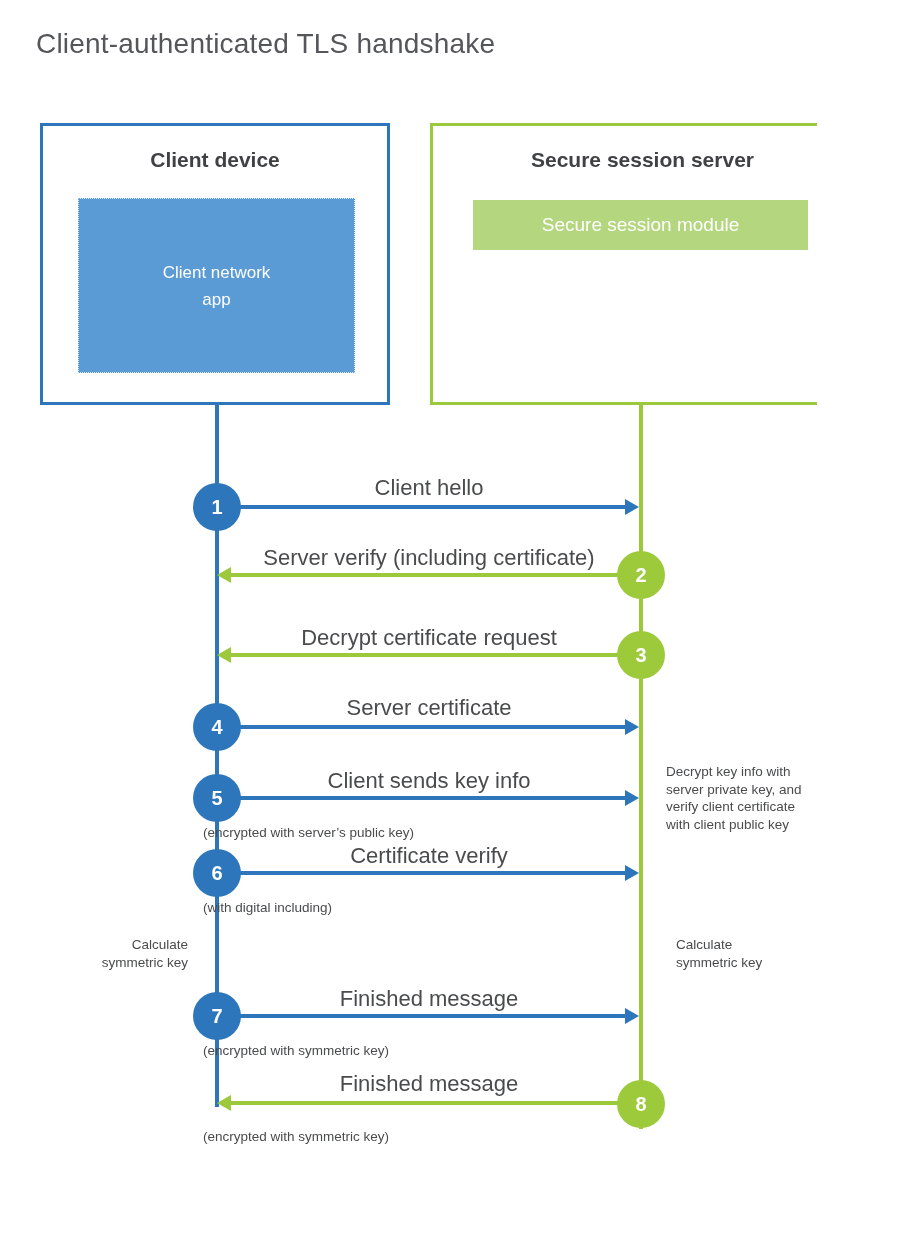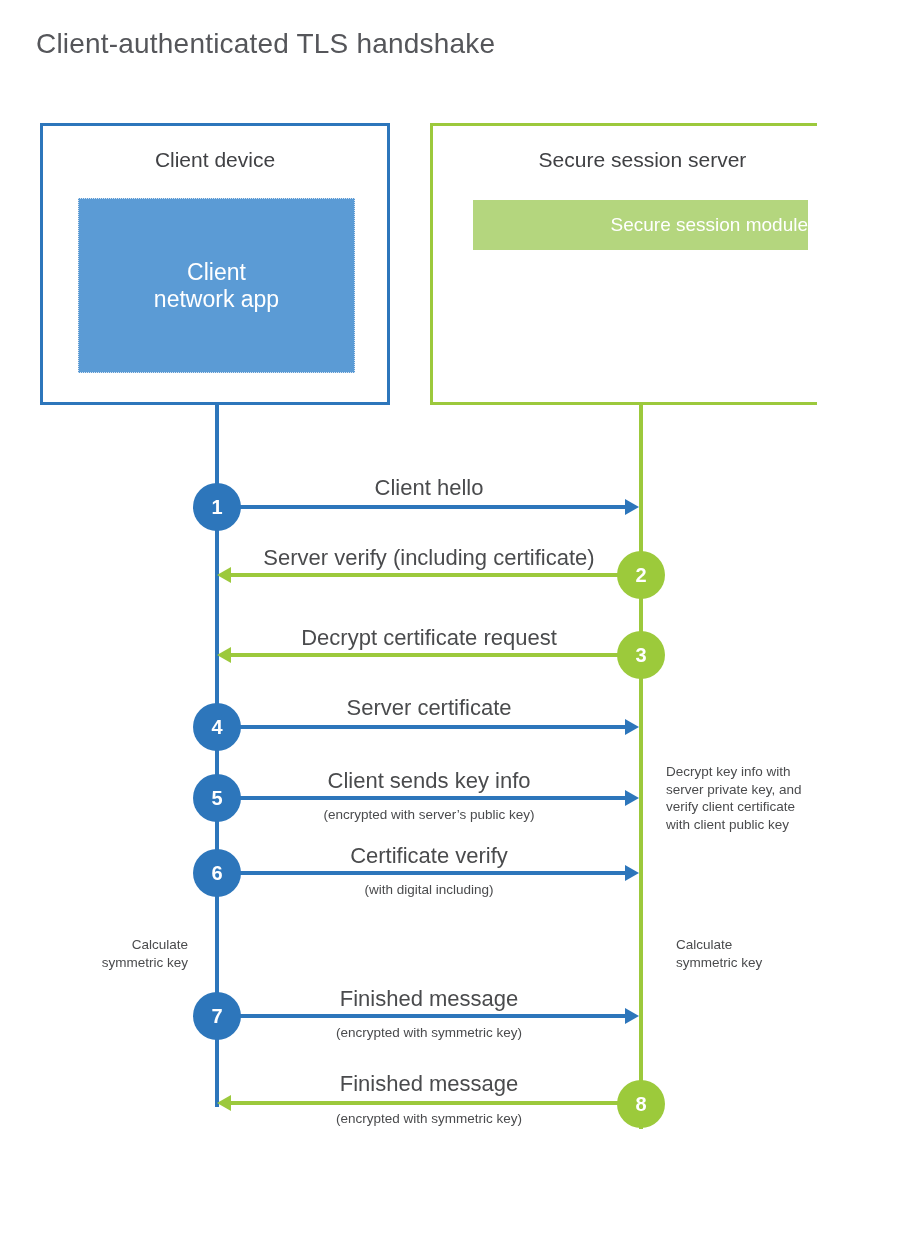--- a/index.html
+++ b/index.html
@@ -9,33 +9,33 @@
   }
   .page-title{
     position:absolute;left:36px;top:28px;font-size:28px;font-weight:300;
     color:#55565a;letter-spacing:.2px;
   }
   
   .entity-box{position:absolute;top:123px;height:282px;background:#fff;box-sizing:border-box;}
   .client-box{left:40px;width:350px;border:3px solid #2d76bb;}
   .server-box{left:430px;width:425px;border:3px solid #9cc93c;}
   .entity-title{
-    margin-top:22px;text-align:center;font-size:21px;font-weight:400;color:#404144;
+    margin-top:22px;text-align:center;font-size:21px;font-weight:700;color:#404144;
   }
   .client-app{
     position:absolute;left:35px;top:72px;width:277px;height:175px;background:#5b9bd5;
     border:1px dotted #d7e5f4;box-sizing:border-box;display:flex;align-items:center;
-    justify-content:center;text-align:center;color:#ffffff;font-size:23px;line-height:27px;
+    justify-content:center;text-align:center;color:#ffffff;font-size:17px;line-height:27px;
     padding:0 68px;
   }
   .server-bar{
     position:absolute;left:40px;width:335px;height:50px;background:#b4d67e;
     color:#ffffff;font-size:19px;text-align:center;line-height:50px;
   }
-  .bar-0{top:74px;text-align:right;} .bar-1{top:136px;} .bar-2{top:197px;}
+  .bar-0{top:74px;} .bar-1{top:136px;} .bar-2{top:197px;}
   
   .vline{position:absolute;width:4px;top:405px;}
   .vline-client{left:215px;height:702px;background:#2d76bb;}
   .vline-server{left:639px;height:724px;background:#9cc93c;}
   
   .step-circle{
     position:absolute;width:48px;height:48px;border-radius:50%;
     display:flex;align-items:center;justify-content:center;
     color:#ffffff;font-size:20px;font-weight:700;
   }
@@ -53,22 +53,22 @@
     content:"";position:absolute;left:-13px;top:-6px;width:0;height:0;
     border-top:8px solid transparent;border-bottom:8px solid transparent;
     border-right:14px solid #9cc93c;
   }
   
   .msg-label{
     position:absolute;left:217px;width:424px;text-align:center;
     font-size:22px;color:#4a4b4d;line-height:22px;
   }
   .msg-sub{
-    position:absolute;left:217px;width:424px;text-align:center;
-    font-size:13.5px;color:#4a4b4d;line-height:18px;
+    position:absolute;left:203px;width:424px;text-align:left;
+    font-size:13.5px;color:#4a4b4d;line-height:18px;margin-top:18px;
   }
   
   .side-note{
     position:absolute;font-size:13.5px;color:#4a4b4d;line-height:17.5px;
     white-space:pre-line;
   }
   .note-decrypt{left:666px;top:763px;width:170px;text-align:left;}
   .calc-left{left:56px;top:936px;width:132px;text-align:right;}
   .calc-right{left:676px;top:936px;width:132px;text-align:left;}
 </style>

